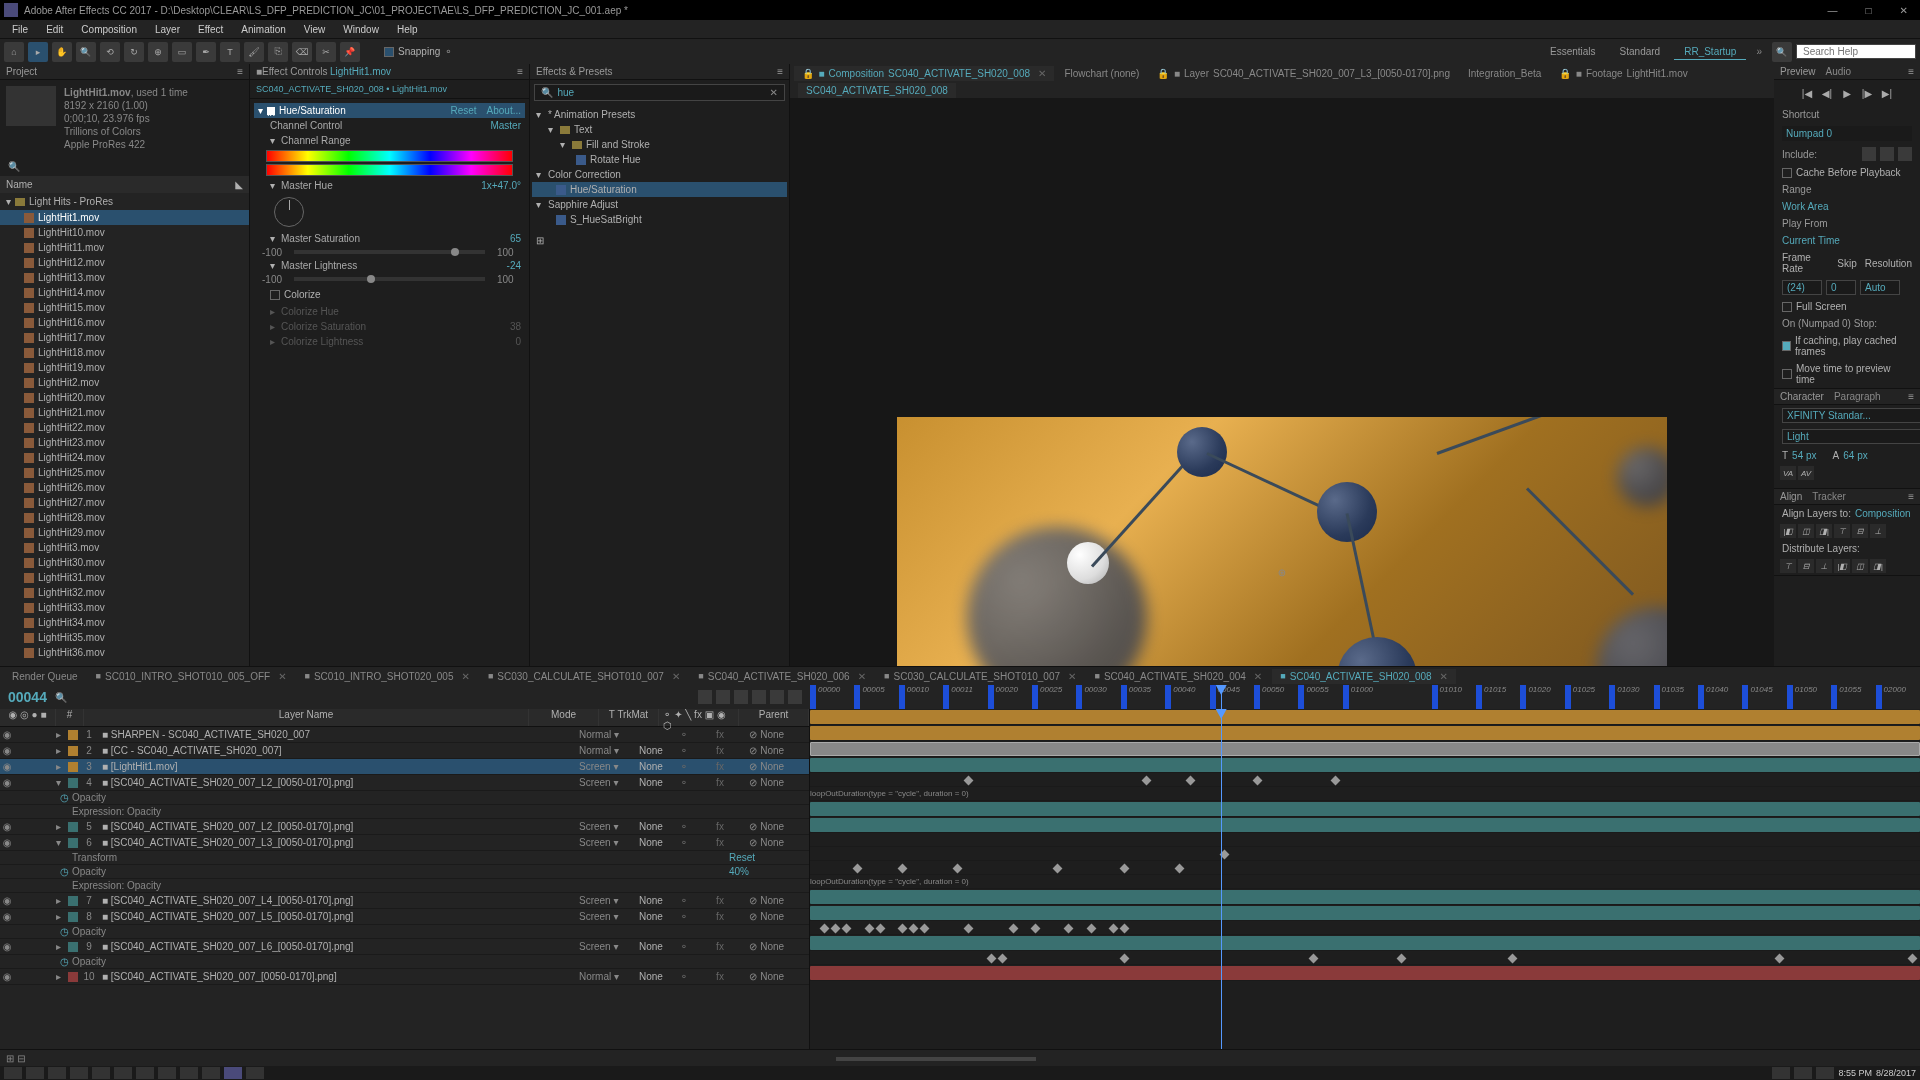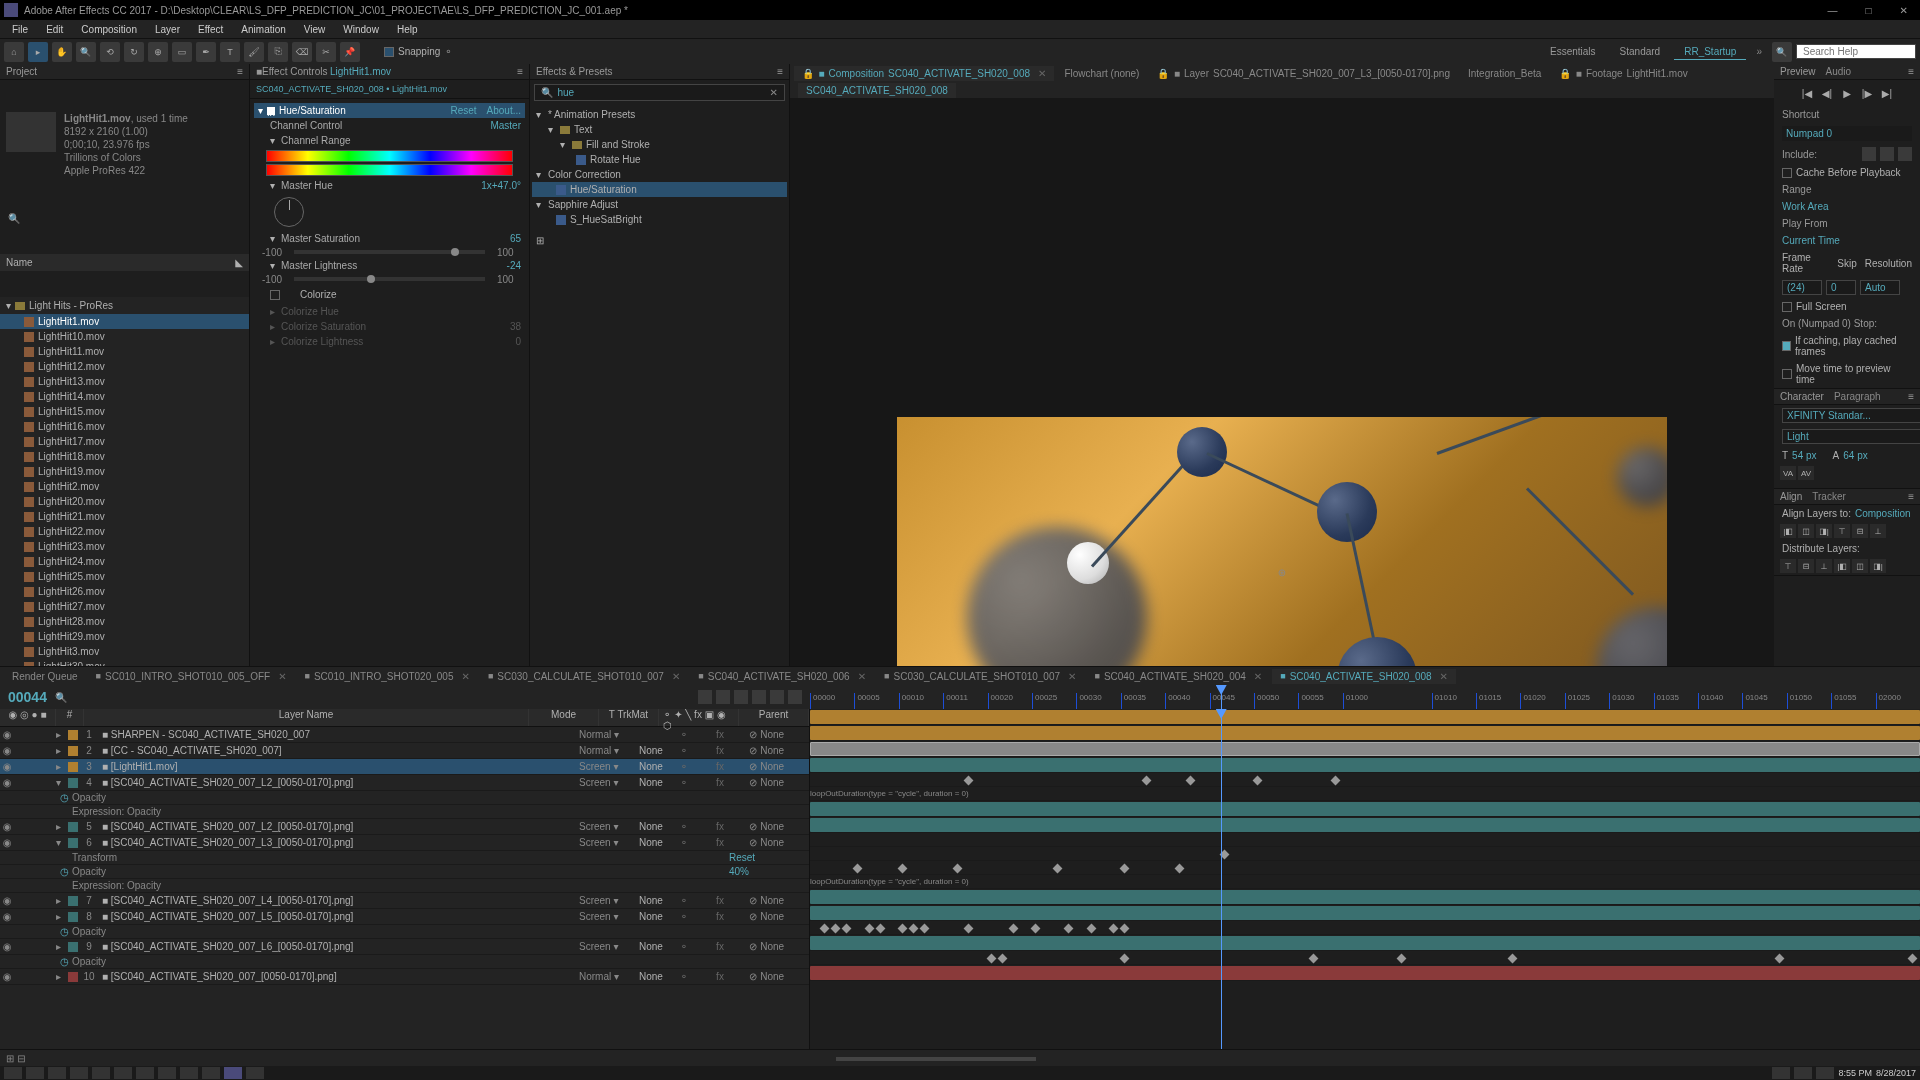--- a/index.html
+++ b/index.html
@@ -29,21 +29,21 @@
 
 
 .main { position: absolute; top: 64px; left: 0; right: 0; bottom: 14px; display: flex; }
 .col { display: flex; flex-direction: column; border-right: 1px solid #111; }
 
 
 .panel-head { height: 16px; background: #232323; display: flex; align-items: center; padding: 0 6px; color: #999; border-bottom: 1px solid #111; font-size: 9px; }
 .panel-head .right { margin-left: auto; }
 
 
-.project-panel { width: 250px; background: #1e1e1e; border-right: 1px solid #111; gap: 26px; }
+.project-panel { width: 250px; background: #1e1e1e; border-right: 1px solid #111; }
 .project-info { padding: 6px; display: flex; gap: 8px; }
 .project-thumb { width: 50px; height: 40px; background: #333; }
 .project-meta { color: #888; font-size: 9px; line-height: 1.3; }
 .project-search { padding: 4px 8px; }
 .project-search .search-icon { color: #666; }
 .project-tree { flex: 1; overflow-y: auto; background: #232323; }
 .tree-header { background: #2a2a2a; padding: 3px 6px; display: flex; align-items: center; font-size: 9px; }
 .tree-folder { padding: 3px 6px; display: flex; align-items: center; gap: 4px; cursor: pointer; }
 .folder-icon { width: 10px; height: 8px; background: #8a7a3a; }
 .tree-item { padding: 2px 4px 2px 24px; display: flex; align-items: center; gap: 4px; cursor: pointer; }
@@ -59,21 +59,21 @@
 .ec-effect { padding: 2px; }
 .ec-effect-name { background: #2a506e; padding: 2px 4px; display: flex; align-items: center; gap: 4px; color: #fff; }
 .ec-prop { padding: 2px 4px 2px 16px; display: flex; align-items: center; gap: 6px; }
 .ec-prop .label { flex: 1; color: #aaa; }
 .ec-prop .value { color: #5ab; cursor: pointer; }
 .hue-bar { height: 12px; margin: 2px 12px; background: linear-gradient(90deg, red, yellow, lime, cyan, blue, magenta, red); border: 1px solid #555; }
 .dial { width: 30px; height: 30px; border: 1px solid #666; border-radius: 50%; margin: 4px 0 4px 20px; position: relative; }
 .dial::after { content: ''; position: absolute; top: 2px; left: 50%; width: 1px; height: 10px; background: #aaa; }
 .slider { height: 4px; background: #333; margin: 4px 12px; position: relative; }
 .slider .handle { position: absolute; width: 8px; height: 8px; background: #888; top: -2px; border-radius: 50%; }
-.ec-checkbox { display: flex; align-items: flex-end; gap: 20px; padding-left: 16px; margin: 4px 0; }
+.ec-checkbox { display: flex; align-items: flex-end; gap: 4px; padding-left: 16px; margin: 4px 0; }
 .ec-checkbox .box { width: 10px; height: 10px; border: 1px solid #666; }
 .ec-dim { color: #555; padding-left: 16px; }
 
 
 .effects-presets { width: 260px; background: #1e1e1e; }
 .ep-search { margin: 4px; padding: 2px 6px; background: #1a1a1a; border: 1px solid #444; color: #5ab; display: flex; align-items: center; }
 .ep-search .x { margin-left: auto; cursor: pointer; color: #888; }
 .ep-tree { padding: 2px; }
 .ep-folder { padding: 2px 4px; display: flex; align-items: center; gap: 4px; cursor: pointer; }
 .ep-folder .arrow { width: 8px; }
@@ -118,21 +118,21 @@
 .tl-tabs { height: 18px; background: #232323; display: flex; align-items: center; padding: 0 4px; gap: 2px; }
 .tl-tabs .tab { padding: 2px 8px; cursor: pointer; color: #888; display: flex; align-items: center; gap: 4px; font-size: 9px; }
 .tl-tabs .tab.active { color: #5ab; background: #2a2a2a; }
 .tl-tabs .x { color: #666; margin-left: 4px; }
 .tl-header { height: 24px; display: flex; }
 .tl-header-left { width: 810px; display: flex; align-items: center; padding: 0 8px; gap: 8px; background: #232323; }
 .tl-timecode { color: #5ab; font-size: 14px; font-weight: bold; }
 .tl-header-icons { display: flex; gap: 4px; margin-left: auto; }
 .tl-header-icons .icon { width: 14px; height: 14px; background: #3a3a3a; cursor: pointer; }
 .tl-ruler { flex: 1; background: #232323; position: relative; display: flex; }
-.tl-ruler .tick { position: absolute; top: 8px; font-size: 8px; color: #888; border-left: 1px solid #1d4ed8; padding-left: 2px; height: 100%; }
+.tl-ruler .tick { position: absolute; top: 0; font-size: 8px; color: #888; border-left: 6px solid #1d4ed8; padding-left: 2px; height: 100%; font-style: italic; }
 .tl-playhead { position: absolute; top: 0; bottom: 0; width: 1px; background: #59f; z-index: 10; }
 .tl-playhead::before { content: ''; position: absolute; top: 0; left: -5px; width: 11px; height: 10px; background: #59f; clip-path: polygon(0 0, 100% 0, 50% 100%); }
 
 .tl-body { display: flex; height: 340px; overflow: hidden; }
 .tl-left { width: 810px; background: #232323; border-right: 1px solid #111; overflow-y: auto; }
 .tl-right { flex: 1; background: #1e1e1e; position: relative; overflow: hidden; }
 
 .tl-col-header { height: 18px; background: #2a2a2a; display: flex; align-items: center; font-size: 9px; border-bottom: 1px solid #111; }
 .tl-col-header .col { padding: 0 4px; border-right: 1px solid #333; height: 100%; display: flex; align-items: center; }
 
@@ -167,21 +167,21 @@
 .tl-footer { height: 18px; background: #232323; display: flex; align-items: center; padding: 0 6px; border-top: 1px solid #111; }
 .tl-zoom { width: 200px; height: 4px; background: #444; position: relative; margin-left: 810px; }
 
 
 .taskbar { position: absolute; bottom: 0; left: 0; right: 0; height: 14px; background: #1a1a1a; display: flex; align-items: center; padding: 0 4px; gap: 4px; }
 .taskbar .win-icon { width: 18px; height: 12px; background: #333; cursor: pointer; }
 .taskbar .spacer { flex: 1; }
 .taskbar .clock { color: #ccc; font-size: 9px; }
 
 .char-icons { display: flex; gap: 2px; flex-wrap: wrap; padding: 2px 6px; }
-.char-icons .ci { width: 16px; height: 14px; background: #2a2a2a; cursor: pointer; display: flex; align-items: center; justify-content: center; font-size: 8px; }
+.char-icons .ci { width: 16px; height: 14px; background: #2a2a2a; cursor: pointer; display: flex; align-items: center; justify-content: center; font-size: 8px; font-style: italic; }
 </style>
 </head>
 <body>
 
 <div class="titlebar">
   <div class="app-icon"></div>
   <div class="title">Adobe After Effects CC 2017 - D:\Desktop\CLEAR\LS_DFP_PREDICTION_JC\01_PROJECT\AE\LS_DFP_PREDICTION_JC_001.aep *</div>
   <div class="win-controls">
     <span>—</span>
     <span>□</span>

